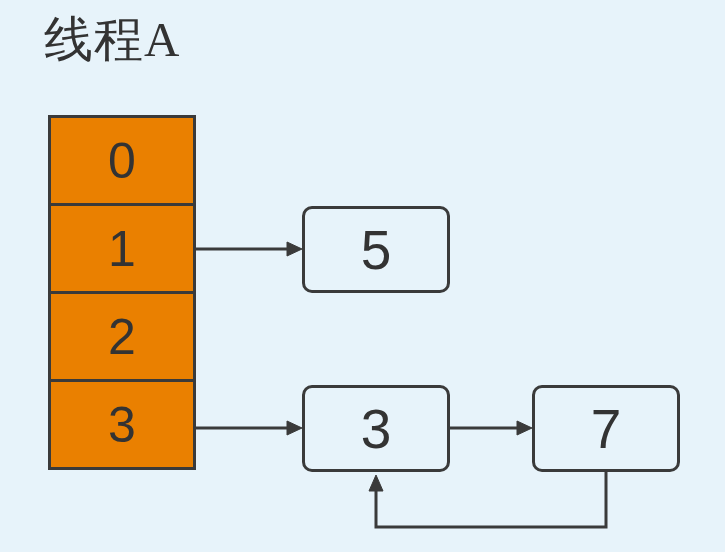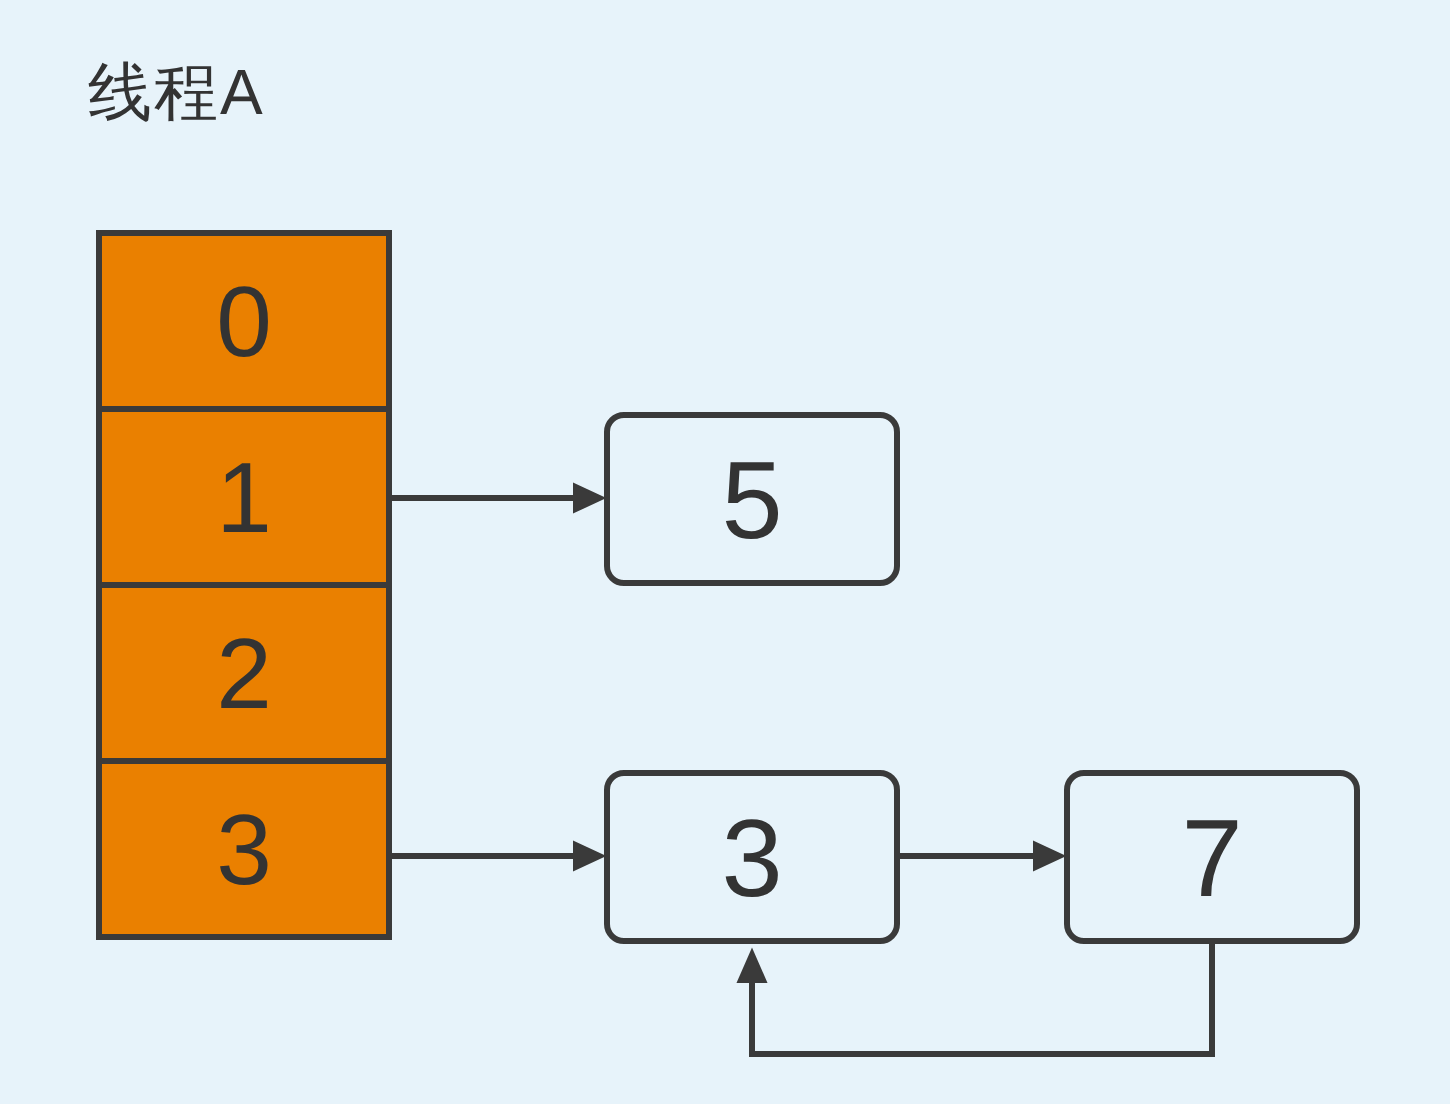--- a/index.html
+++ b/index.html
@@ -17,25 +17,26 @@
     position: relative;
     width: 725px;
     height: 552px;
     background: var(--background);
     overflow: hidden;
   }
 
   .title {
     position: absolute;
     left: 44px;
-    top: 27px;
-    font-size: 32px;
+    top: 11px;
+    font-size: 49px;
     line-height: 1.2;
     color: var(--text);
     letter-spacing: 1px;
+    font-family: Liberation Serif, serif;
   }
 
   .array {
     position: absolute;
     left: 48px;
     top: 115px;
     width: 148px;
     height: 355px;
     border: 3px solid var(--line);
     background: var(--array-fill);

